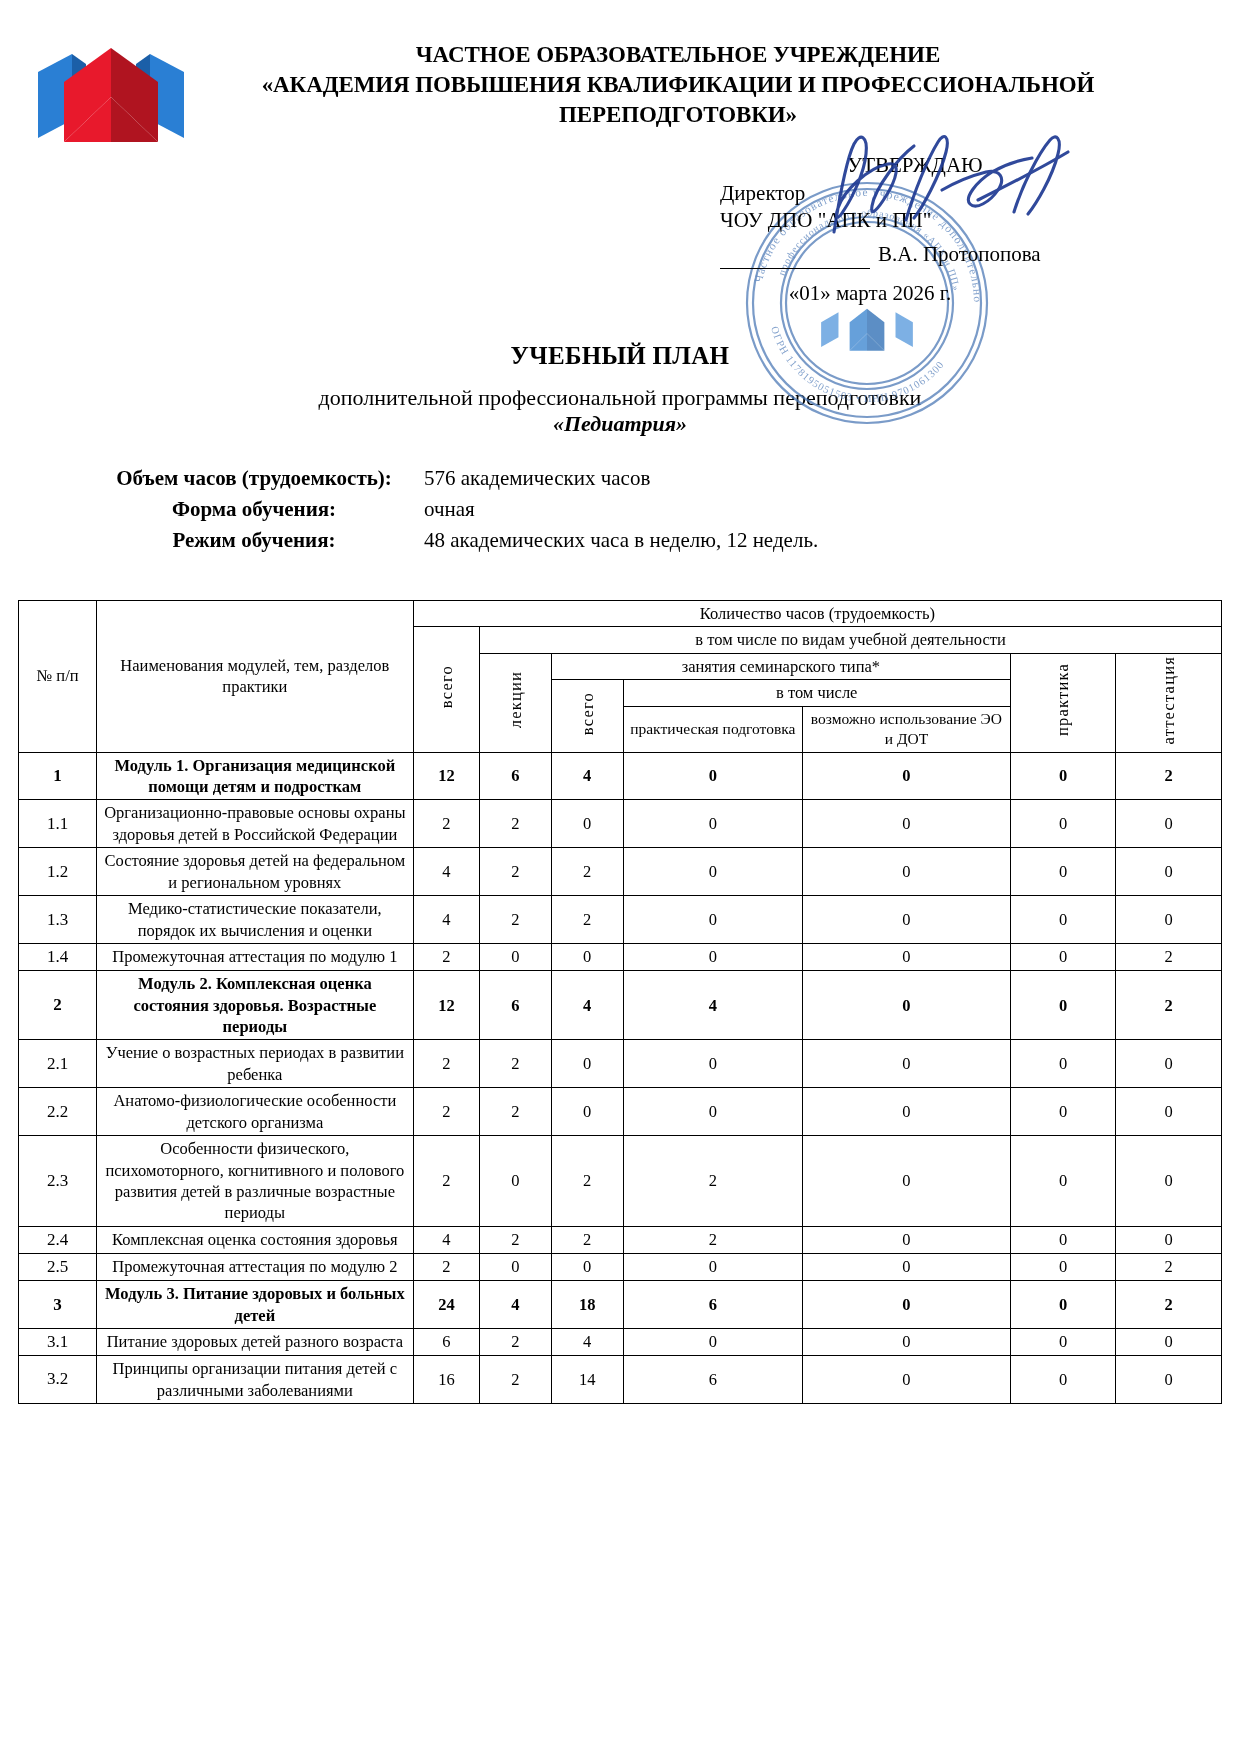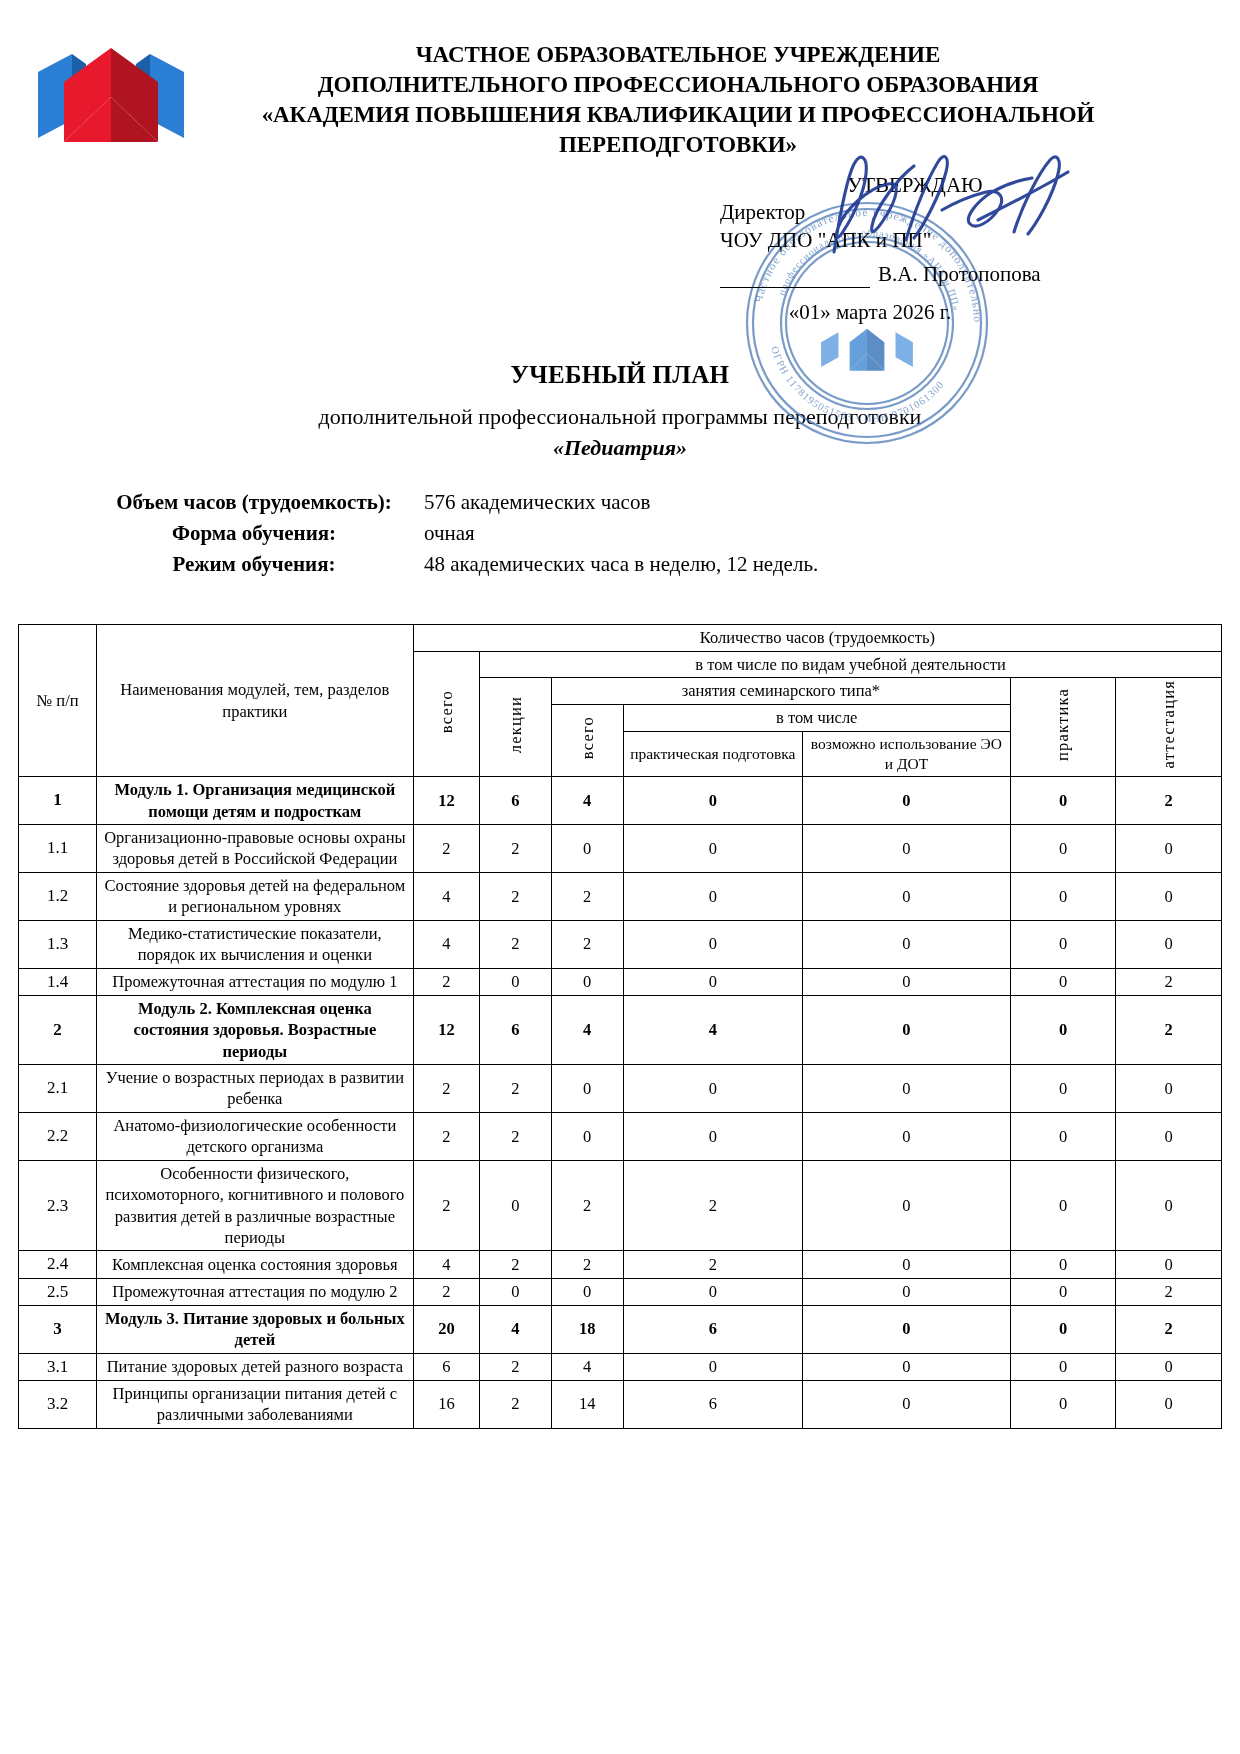--- a/index.html
+++ b/index.html
@@ -107,21 +107,20 @@
     letter-spacing: 0.3px;
   }
   .doc-sub {
     font-size: 22px;
     margin-top: 15px;
   }
   .doc-prog {
     font-weight: bold;
     font-style: italic;
     font-size: 22px;
-    margin-top: 5px;
   }
 
   
   .meta {
     margin: 26px 0 0 84px;
     font-size: 21px;
     line-height: 1.48;
     text-align: center;
   }
   .meta-row { display: flex; }
@@ -192,21 +191,20 @@
 
         <polygon points="122,100 122,40 75,6 75,55" fill="#b01420"></polygon>
 
         <polygon points="75,55 122,100 75,100" fill="#b01420"></polygon>
         <polygon points="75,55 28,100 75,100" fill="#e8192c"></polygon>
       </svg>
     </div>
 
     <div class="org-title">
       <div>ЧАСТНОЕ ОБРАЗОВАТЕЛЬНОЕ УЧРЕЖДЕНИЕ</div>
-      <div>ДОПОЛНИТЕЛЬНОГО ПРОФЕССИОНАЛЬНОГО ОБРАЗОВАНИЯ</div>
       <div>«АКАДЕМИЯ ПОВЫШЕНИЯ КВАЛИФИКАЦИИ И ПРОФЕССИОНАЛЬНОЙ</div>
       <div>ПЕРЕПОДГОТОВКИ»</div>
     </div>
   </div>
 
   <div class="approve">
 
     <div class="seal">
       <svg viewBox="0 0 250 250" width="250" height="250" aria-hidden="true">
         <g fill="none" stroke="#4a77b5" stroke-width="2.2" opacity="0.8">
@@ -452,21 +450,21 @@
             <td>0</td>
             <td>0</td>
             <td>0</td>
             <td>0</td>
             <td>0</td>
             <td>2</td>
           </tr>
           <tr class="module-row">
             <td class="num-cell">3</td>
             <td class="name-cell">Модуль 3. Питание здоровых и больных детей</td>
-            <td>20</td>
+            <td>24</td>
             <td>4</td>
             <td>18</td>
             <td>6</td>
             <td>0</td>
             <td>0</td>
             <td>2</td>
           </tr>
           <tr>
             <td class="num-cell">3.1</td>
             <td class="name-cell">Питание здоровых детей разного возраста</td>

